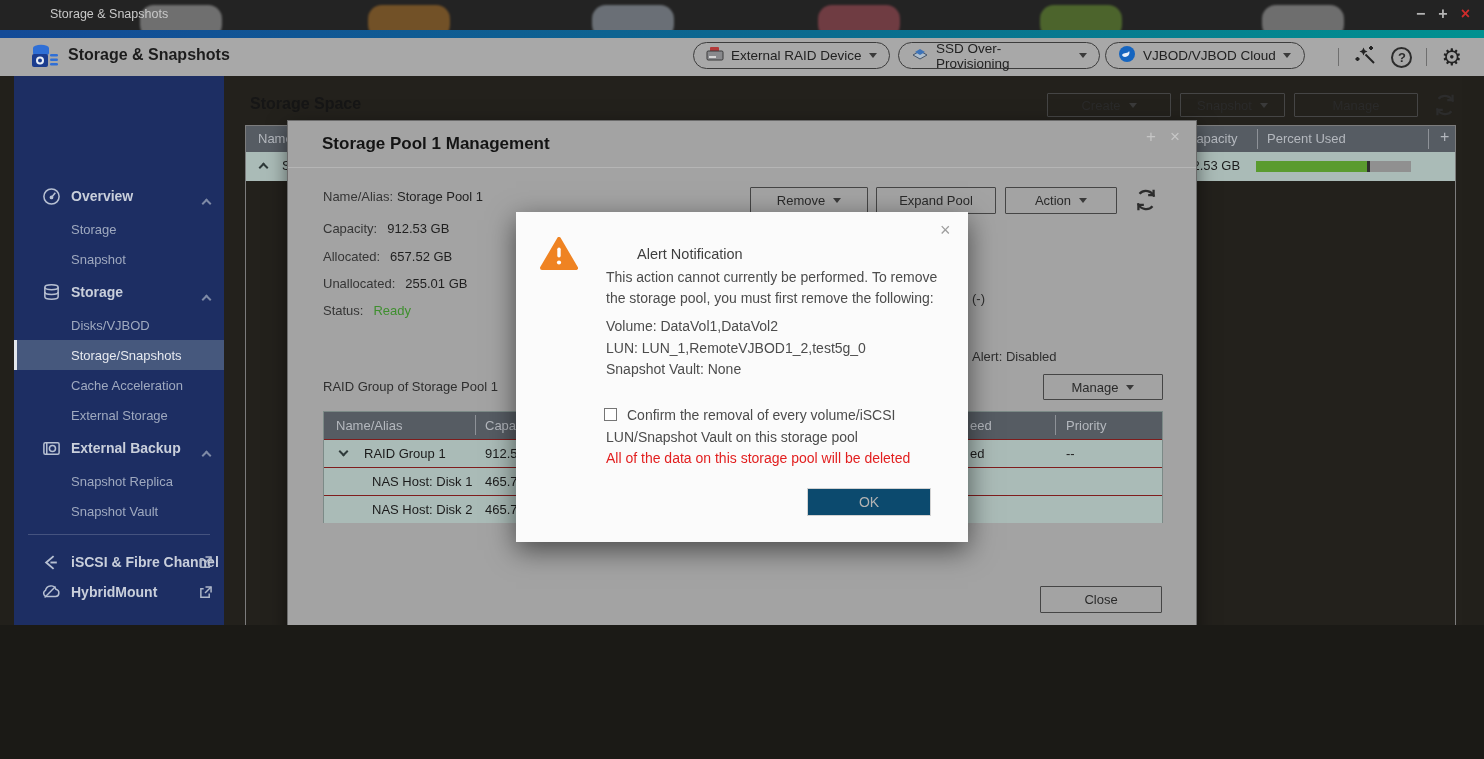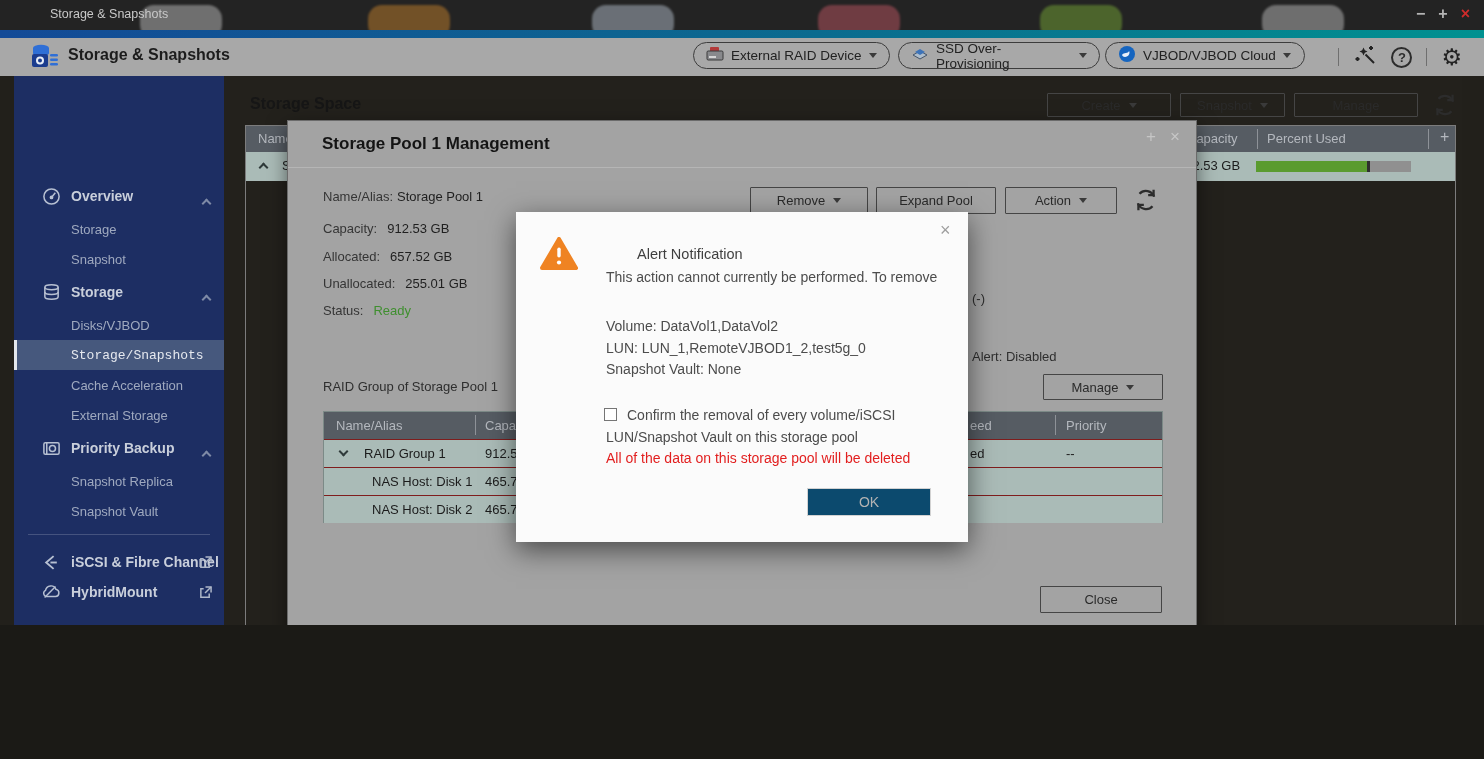--- a/index.html
+++ b/index.html
@@ -30,21 +30,21 @@
   
   .edge{background:#22201b;}
 
   
   .sidebar{left:14px;top:76px;width:210px;height:672px;background:#1d2e63;}
   .sb-row{position:absolute;left:0;width:210px;height:30px;display:flex;align-items:center;cursor:pointer;}
   .sb-ic{position:absolute;left:26px;width:22px;display:flex;justify-content:center;color:#b7c0d2;}
   .sb-slabel{position:absolute;left:57px;font-size:14px;font-weight:bold;color:#c9cfdb;}
   .sb-ilabel{position:absolute;left:57px;font-size:13px;color:#9fa9bf;}
   .sb-row.active{background:#46587d;}
-  .sb-row.active .sb-ilabel{color:#e6e9ef;font-family:Liberation Mono, monospace;}
+  .sb-row.active .sb-ilabel{color:#e6e9ef;}
   .sb-bar{position:absolute;left:0;top:0;width:3px;height:30px;background:#e3e6ec;}
   .chv{display:inline-block;width:7px;height:7px;border-right:2px solid #7e8aa6;border-bottom:2px solid #7e8aa6;}
   .chv.up{transform:rotate(-135deg);}
   .sb-chev{position:absolute;right:14px;top:12px;}
   .sb-div{position:absolute;left:14px;width:182px;height:1px;background:rgba(255,255,255,.18);}
   .extlink{position:absolute;right:12px;top:8px;color:#aeb7c9;}
 
   
   .main-title{left:250px;top:95px;font-size:16px;font-weight:bold;color:#161616;}
   .summary{left:363px;top:99px;font-size:13px;color:#333;margin-top:24px;}
@@ -215,21 +215,21 @@
     </div>
 
     <div class="sb-row" style="top:357px">
       <span class="sb-ic">
         <svg width="19" height="19" viewBox="0 0 20 20" fill="none" stroke="currentColor" stroke-width="1.6">
           <rect x="2" y="4" width="16" height="12" rx="1.5"></rect>
           <circle cx="11" cy="10" r="3.2"></circle>
             <path d="M5 4v12"></path>
         </svg>
       </span>
-      <span class="sb-slabel">Priority Backup</span>
+      <span class="sb-slabel">External Backup</span>
       <span class="sb-chev"><span class="chv up"></span></span>
     </div>
     <div class="sb-row" style="top:390px">
       <span class="sb-ilabel">Snapshot Replica</span>
     </div>
     <div class="sb-row" style="top:420px">
       <span class="sb-ilabel">Snapshot Vault</span>
     </div>
 
     <div class="sb-div" style="top:458px"></div>
@@ -405,20 +405,21 @@
     <span class="abs" style="left:24px;top:25px">
       <svg width="38" height="34" viewBox="0 0 38 34">
         <path d="M19 2 L36 31 H2 Z" fill="#ef8322" stroke="#ef8322" stroke-width="4" stroke-linejoin="round"></path>
         <rect x="17.3" y="10.5" width="3.4" height="10" rx="1.7" fill="#fff"></rect>
         <circle cx="19" cy="25.5" r="2.1" fill="#fff"></circle>
       </svg>
     </span>
     <span class="al-title">Alert Notification</span>
 
     <div class="al-line" style="top:57px">This action cannot currently be performed. To remove</div>
+    <div class="al-line" style="top:78px">the storage pool, you must first remove the following:</div>
 
     <div class="al-line" style="top:106px">Volume: DataVol1,DataVol2</div>
     <div class="al-line" style="top:128px">LUN: LUN_1,RemoteVJBOD1_2,test5g_0</div>
     <div class="al-line" style="top:149px">Snapshot Vault: None</div>
 
     <span class="al-check"></span>
     <div class="al-line" style="left:111px;top:195px">Confirm the removal of every volume/iSCSI</div>
     <div class="al-line" style="top:217px">LUN/Snapshot Vault on this storage pool</div>
     <div class="al-red" style="top:238px">All of the data on this storage pool will be deleted</div>
 

